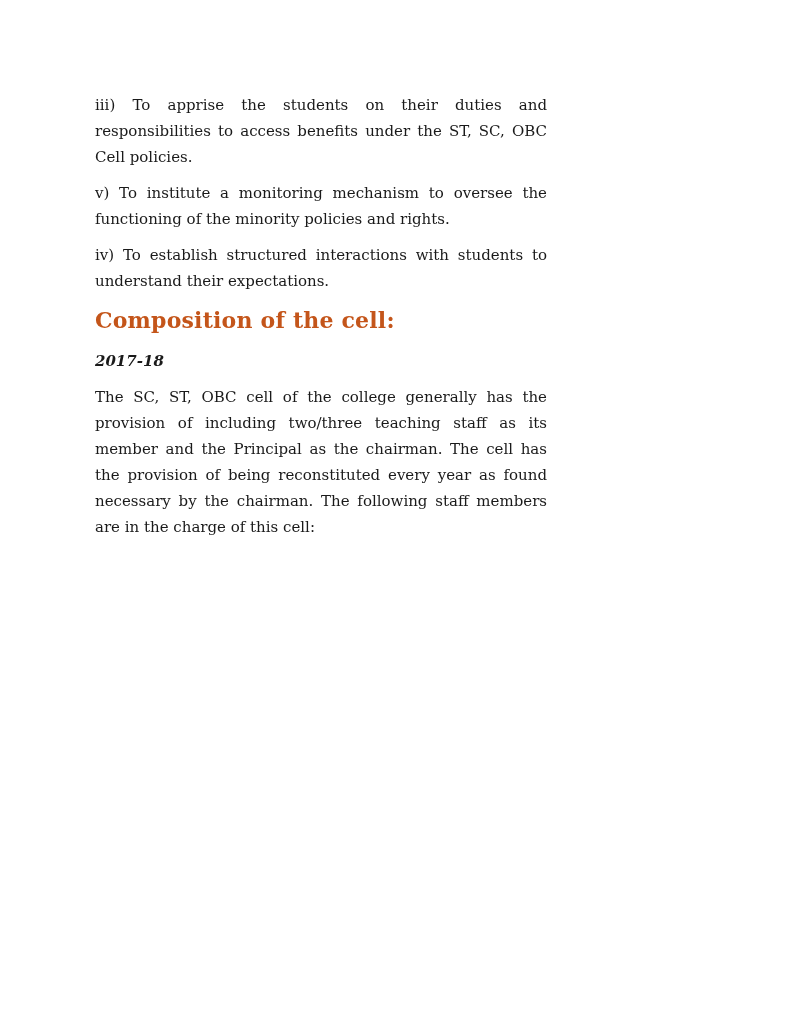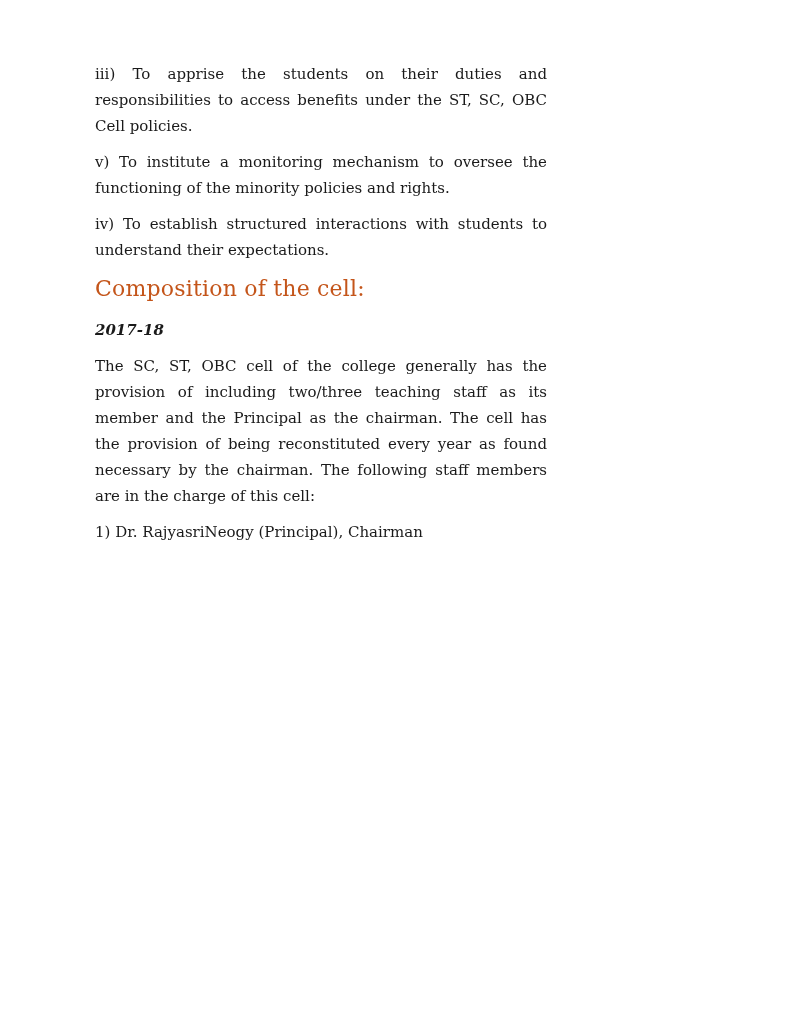--- a/index.html
+++ b/index.html
@@ -6,36 +6,36 @@
     margin: 0;
     padding: 0;
     background: #ffffff;
   }
   .page {
     position: relative;
     box-sizing: border-box;
     width: 640px;
     min-height: 1035px;
     background: #ffffff;
-    padding: 61px 93px 60px 95px;
+    padding: 92px 93px 60px 95px;
     font-family: "DejaVu Serif", "Liberation Serif", serif;
     font-size: 15px;
     line-height: 26px;
     color: #1a1a1a;
   }
   .para {
     margin: 0 0 10px 0;
     text-align: justify;
     text-align-last: left;
   }
   .section-heading {
     margin: 12px 0 14px 0;
     font-size: 22px;
     line-height: 28px;
-    font-weight: normal;
+    font-weight: bold;
     letter-spacing: 0.2px;
   }
   .year-subheading {
     margin: 0 0 10px 0;
     font-weight: bold;
     font-style: italic;
   }
   .member-line {
     margin: 0 0 10px 0;
     text-align: left;
@@ -51,18 +51,17 @@
   <p class="para">v) To institute a monitoring mechanism to oversee the functioning of the minority policies and rights.</p>
 
   <p class="para">iv) To establish structured interactions with students to understand their expectations.</p>
 
   <h2 class="section-heading" style="color: rgb(196, 85, 26);">Composition of the cell:</h2>
 
   <p class="year-subheading">2017-18</p>
 
   <p class="para">The SC, ST, OBC cell of the college generally has the provision of including two/three teaching staff as its member and the Principal as the chairman. The cell has the provision of being reconstituted every year as found necessary by the chairman. The following staff members are in the charge of this cell:</p>
 
-  <p class="member-line">1) Dr. RajyasriNeogy (Principal), Chairman</p>
 
 
 
 
 </div>
 
 </body></html>

